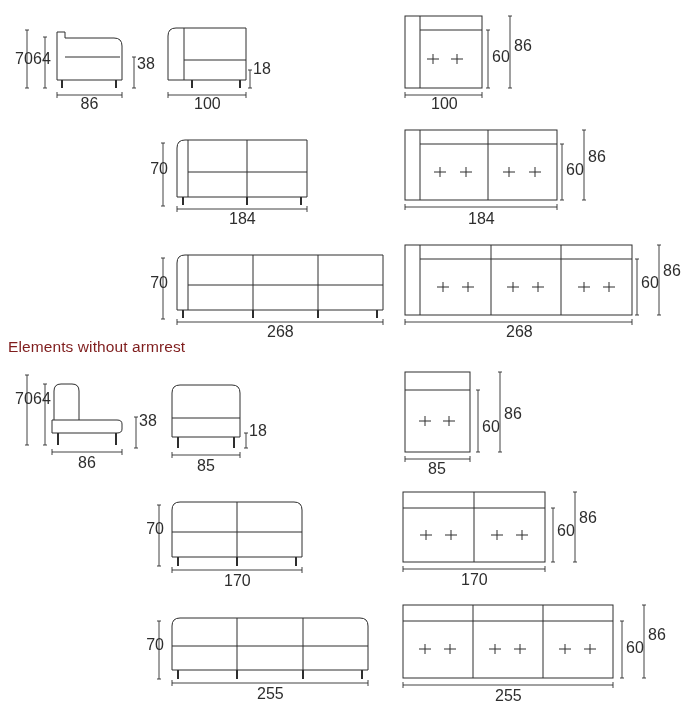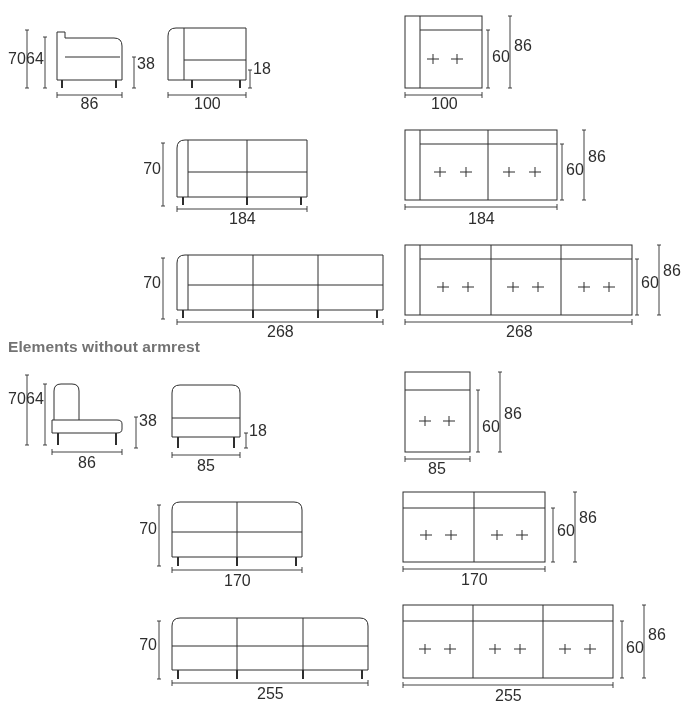--- a/index.html
+++ b/index.html
@@ -6,25 +6,24 @@
   .sheet{
     position:relative;width:699px;height:706px;background:#ffffff;
     font-family:"Liberation Sans",sans-serif;overflow:hidden;
   }
   .fig{position:absolute;}
   .dim{
     position:absolute;font-size:16px;line-height:14px;color:#2e2e2e;
     white-space:nowrap;
   }
   .dim.c{text-align:center;}
-  .dim.r{text-align:right;}
+  .dim.r{text-align:right;margin-left:7px;}
   .title{
-    position:absolute;left:8px;top:338px;font-size:15.5px;color:#737373;
+    position:absolute;left:8px;top:338px;font-size:15.5px;color:#7f1d1d;
     letter-spacing:0.1px;
-    font-weight:bold;
   }
 </style>
 </head>
 <body>
 
 <div class="sheet">
 
   <svg class="fig" style="left:8px;top:26px" width="120" height="90" viewBox="0 0 120 90">
     <g stroke="#2e2e2e" fill="none" stroke-width="1">
       <path d="M19,4V62M17,4H21M17,62H21" stroke-width="0.9"></path>

